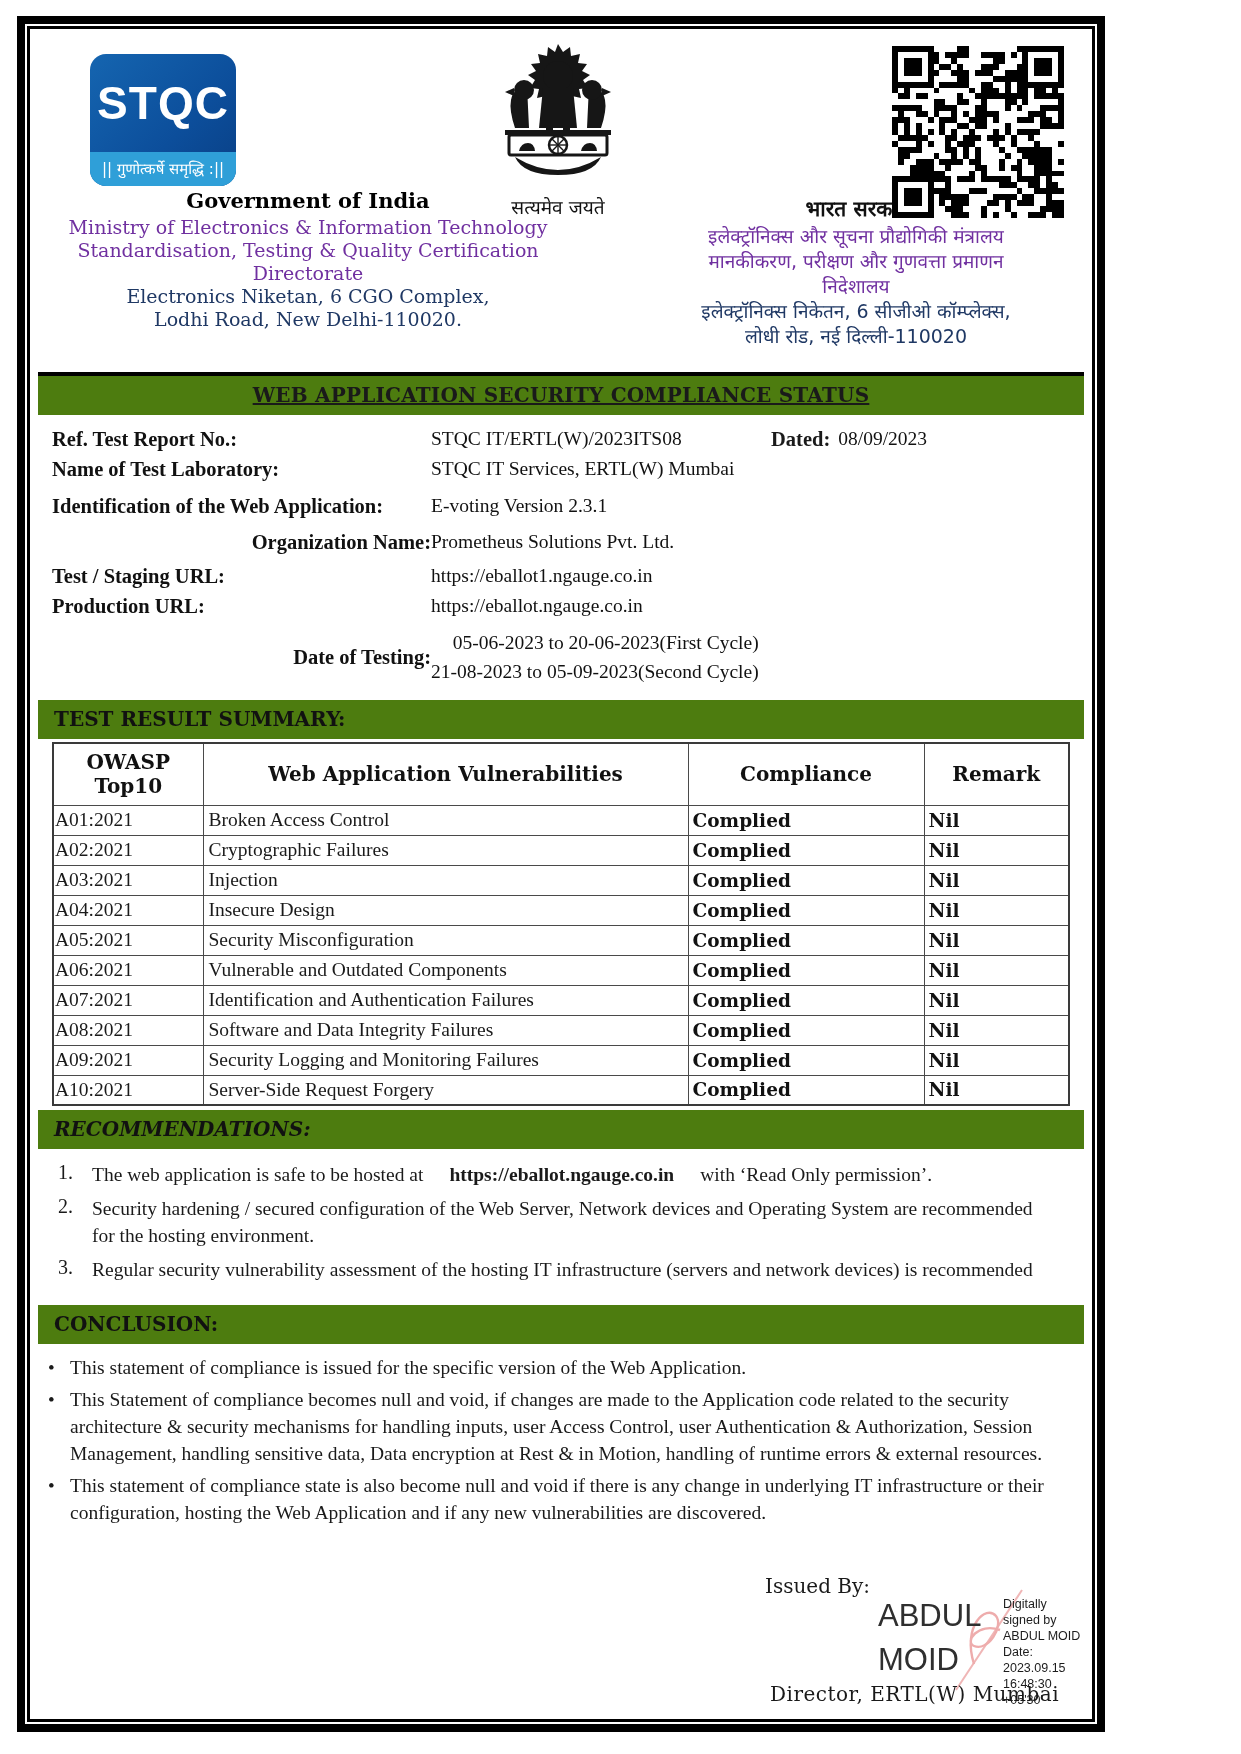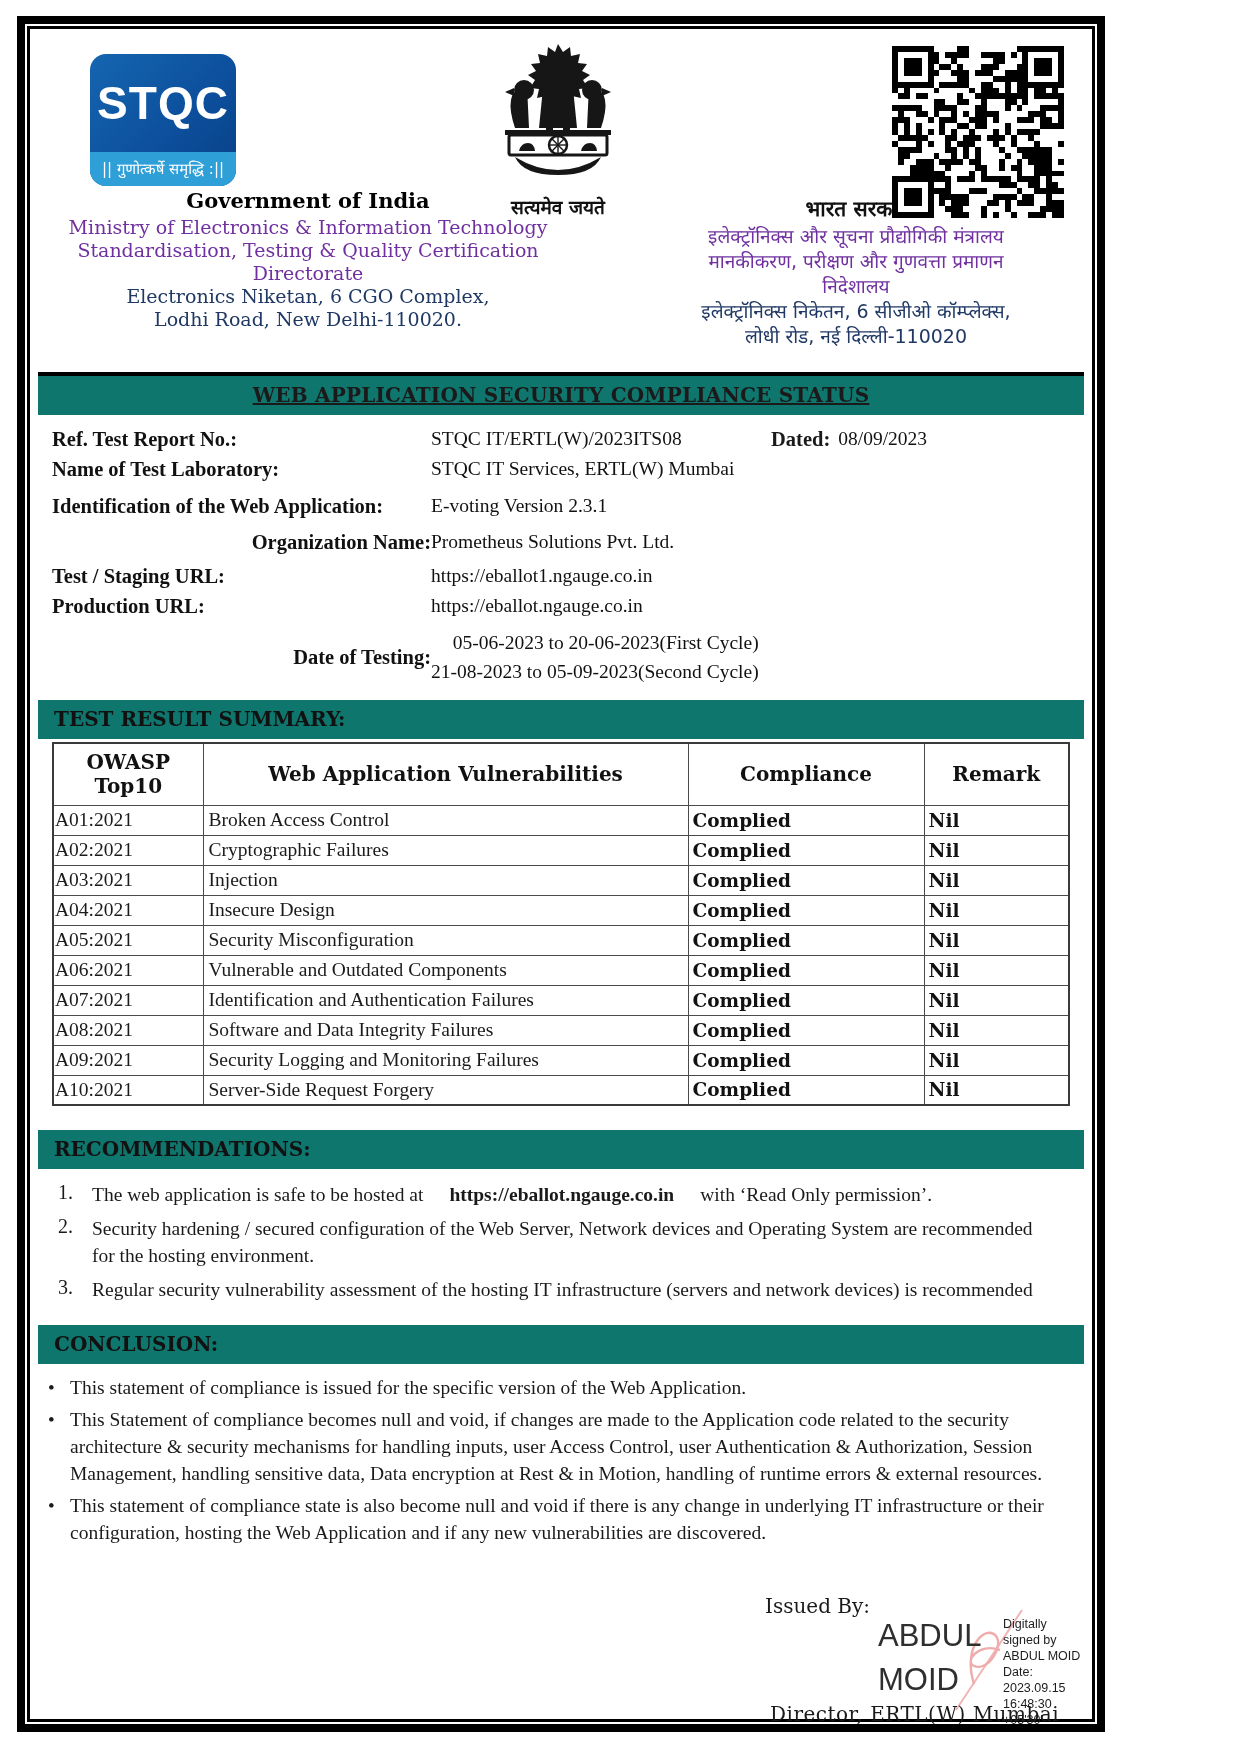--- a/index.html
+++ b/index.html
@@ -20,31 +20,31 @@
     overflow:hidden;background:linear-gradient(135deg,#1565b0 0%,#0c4e9b 60%,#093f85 100%);}
   .stqc-text{display:block;text-align:center;color:#fff;font-family:"Liberation Sans",sans-serif;
     font-weight:bold;font-size:46px;letter-spacing:1px;margin-top:22px;}
   .stqc-strip{position:absolute;left:0;right:0;bottom:0;height:34px;background:#2f9fd8;
     color:#fff;font-size:15px;text-align:center;line-height:34px;font-family:"DejaVu Sans",sans-serif;}
   .left-block{position:absolute;left:10px;top:152px;width:520px;text-align:center;}
   .gov-title{font-family:"DejaVu Serif",serif;font-weight:bold;font-size:21px;color:#000000;margin-bottom:3px;}
   .purple-line{font-family:"DejaVu Serif",serif;font-size:19px;color:#7030a0;line-height:23px;}
   .navy-line{font-family:"DejaVu Serif",serif;font-size:19px;color:#1f3864;line-height:23px;}
   .emblem-wrap{position:absolute;left:455px;top:2px;width:130px;text-align:center;}
-  .emblem-caption{margin-top:2px;font-size:19px;color:#111;font-family:"DejaVu Serif",serif;font-weight:bold;}
+  .emblem-caption{margin-top:2px;font-size:19px;color:#111;font-family:"DejaVu Serif",serif;}
   .right-block{position:absolute;left:590px;top:158px;width:456px;text-align:center;}
   .hi-title{font-weight:bold;font-size:21px;color:#111;font-family:"DejaVu Sans",sans-serif;margin-bottom:2px;}
   .hi-purple{font-size:19px;color:#7030a0;line-height:25px;font-family:"DejaVu Sans",sans-serif;}
   .hi-navy{font-size:19px;color:#1f3864;line-height:25px;font-family:"DejaVu Sans",sans-serif;}
   .qr{position:absolute;left:854px;top:10px;width:172px;height:172px;}
 
   .divider{height:4px;background:#000;}
 
   
-  .band{background:#0f766e;padding:7px 0 8px 0;}
+  .band{background:#4d7c0f;padding:7px 0 8px 0;}
   .band.title-band{text-align:center;}
   .band-title{font-family:"DejaVu Serif",serif;font-weight:bold;font-size:20px;color:#1a1a1a;
     text-decoration:underline;letter-spacing:.2px;}
   .band-heading{font-family:"DejaVu Serif",serif;font-weight:bold;font-size:20px;color:#111;
     padding-left:16px;display:block;}
 
   
   .details{padding:10px 0 0 14px;}
   .drow{display:flex;align-items:center;min-height:28px;}
   .dlabel{width:379px;font-family:"Liberation Serif",serif;font-weight:bold;font-size:20.5px;color:#111;flex:none;}
@@ -649,21 +649,21 @@
 
           <tr>
             <td class="cid">A10:2021</td>
             <td class="cvuln">Server-Side Request Forgery</td>
             <td class="ccomp">Complied</td>
             <td class="crem">Nil</td>
           </tr>
         </tbody>
     </table>
 
-    <div class="band" style="margin-top:24px;">
+    <div class="band" style="margin-top:4px;font-style:italic;">
       <span class="band-heading">RECOMMENDATIONS:</span>
     </div>
 
     <div class="recs">
       <div class="rec-item">
         <span class="rec-num">1.</span>
         <span class="rec-text"><span>The web application is safe to be hosted at</span><span class="rec-bold">https://eballot.ngauge.co.in</span><span>with ‘Read Only permission’.</span></span>
       </div>
       <div class="rec-item">
         <span class="rec-num">2.</span>

